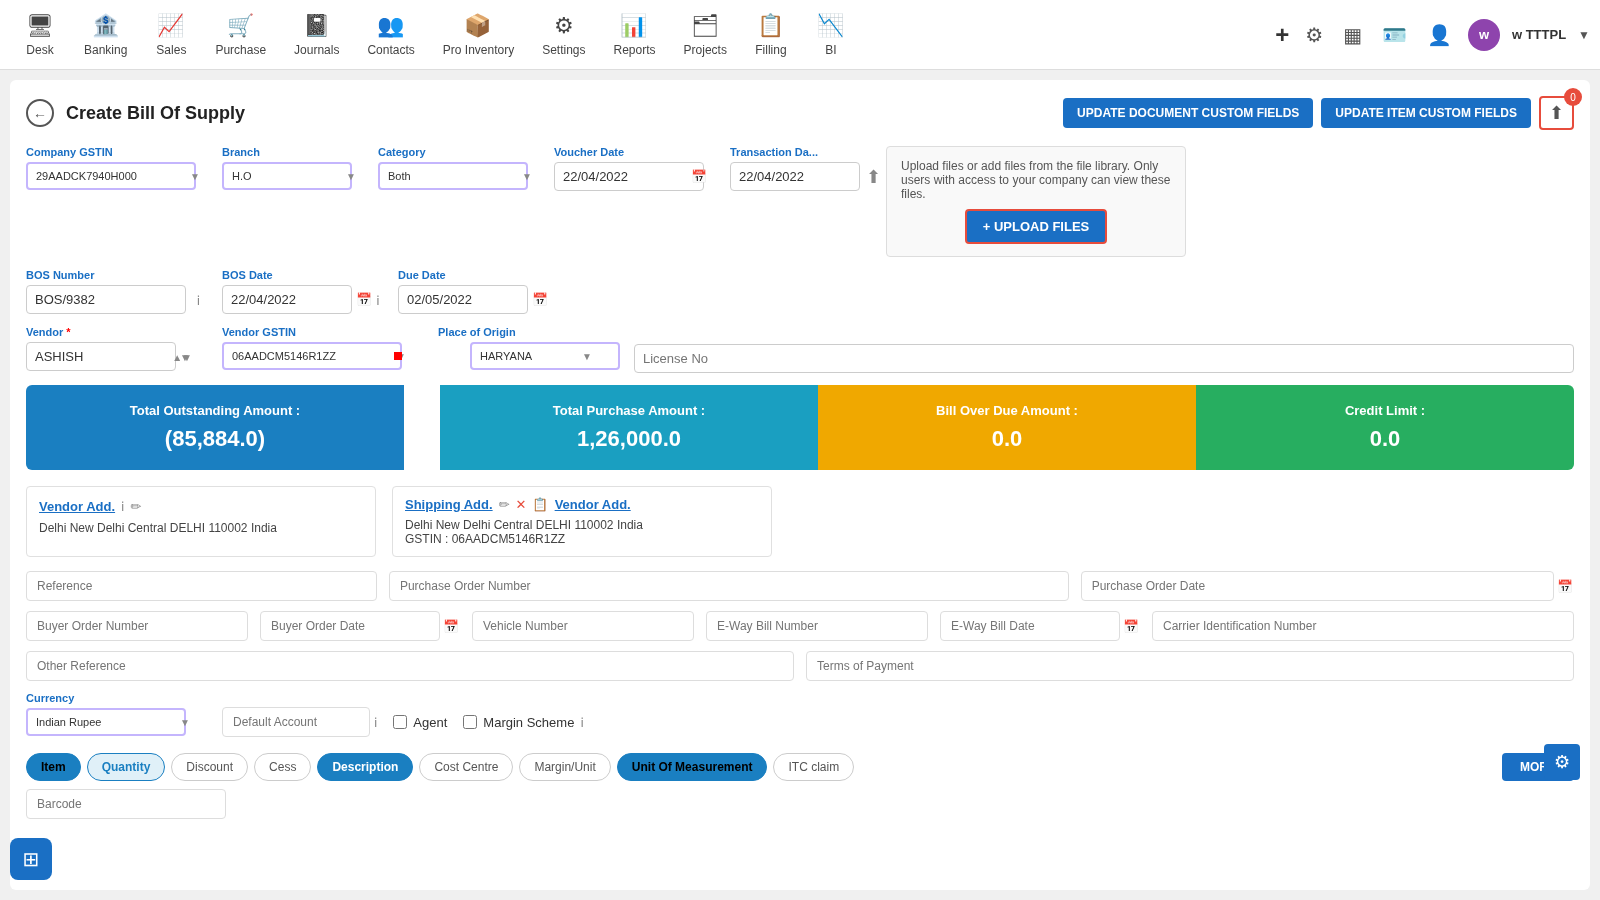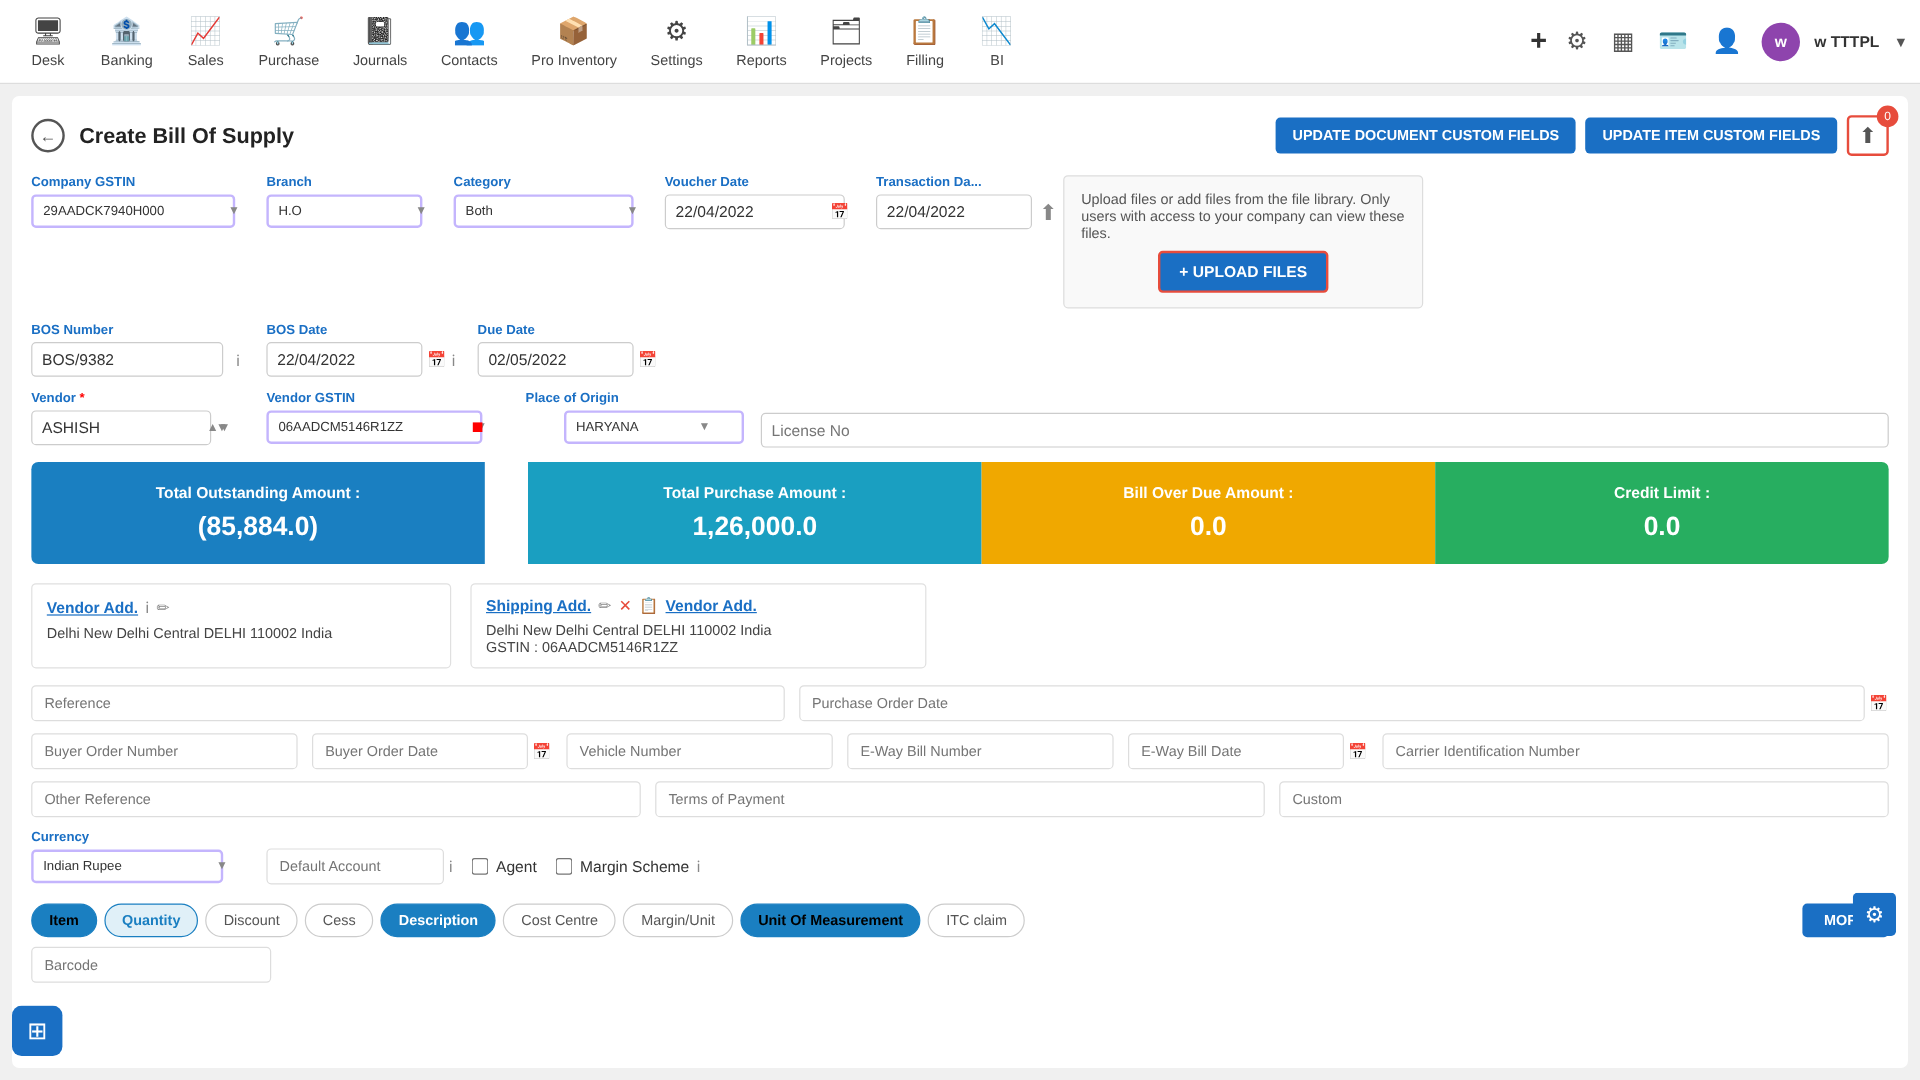--- a/index.html
+++ b/index.html
@@ -431,20 +431,21 @@
       <div class="address-text">Delhi New Delhi Central DELHI 110002 India</div>
       <div class="gstin-text">
         <span>GSTIN :</span>
         <span>06AADCM5146R1ZZ</span>
       </div>
     </div>
   </div>
 
   <div class="fields-row">
     <input class="field-input" type="text" placeholder="Reference" style="">
+    <input class="field-input field-input-wide" type="text" placeholder="Purchase Order Number" style="">
     <div style="display:flex; align-items:center; gap:4px; flex:1.5;">
       <input class="field-input" type="text" style="flex: 1 1 0%;" placeholder="Purchase Order Date">
       <span class="calendar-icon">📅</span>
     </div>
   </div>
 
   <div class="fields-row">
     <input class="field-input" type="text" placeholder="Buyer Order Number" style="">
     <div style="display:flex; align-items:center; gap:4px; flex:1;">
       <input class="field-input" type="text" style="flex: 1 1 0%;" placeholder="Buyer Order Date">
@@ -455,21 +456,20 @@
     <div style="display:flex; align-items:center; gap:4px; flex:1;">
       <input class="field-input" type="text" style="flex: 1 1 0%;" placeholder="E-Way Bill Date">
       <span class="calendar-icon">📅</span>
     </div>
     <input class="field-input field-input-wide" type="text" placeholder="Carrier Identification Number" style="">
   </div>
 
   <div class="fields-row">
     <input class="field-input" type="text" placeholder="Other Reference" style="">
     <input class="field-input" type="text" placeholder="Terms of Payment" style="">
-    <input class="field-input" type="text" placeholder="Custom" style="">
   </div>
 
   <div class="currency-row">
     <div class="form-group" style="width:180px;">
       <label class="form-label">Currency</label>
       <div class="select-wrapper" style="width:170px;">
         <select class="form-select" style="width:160px;">
           <option>Indian Rupee</option>
         </select>
       </div>

